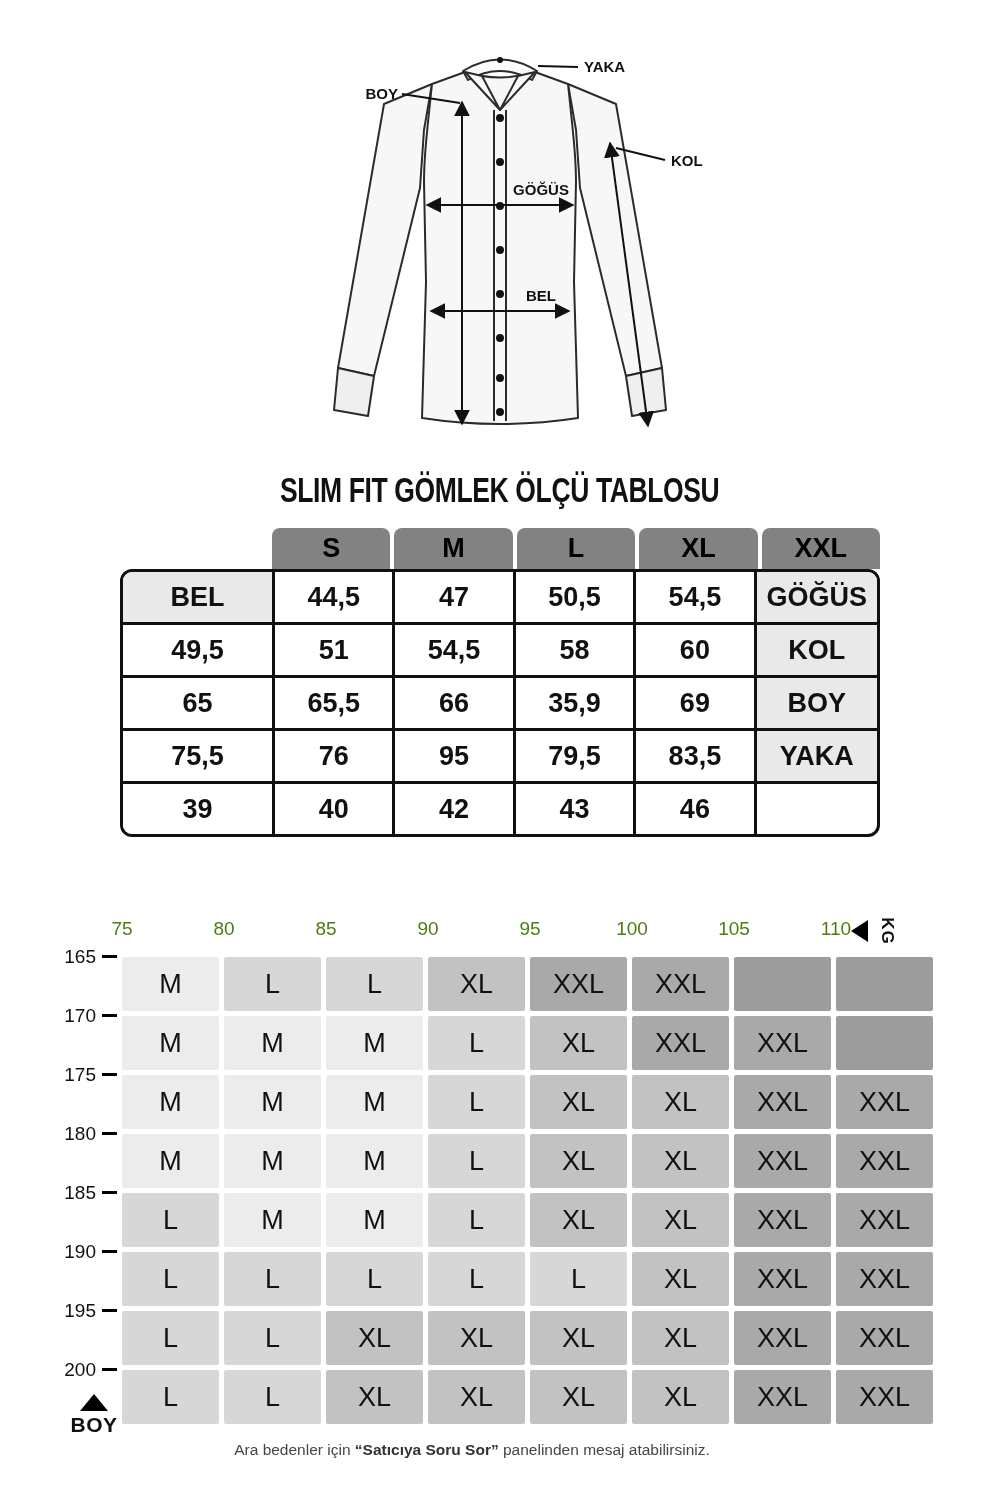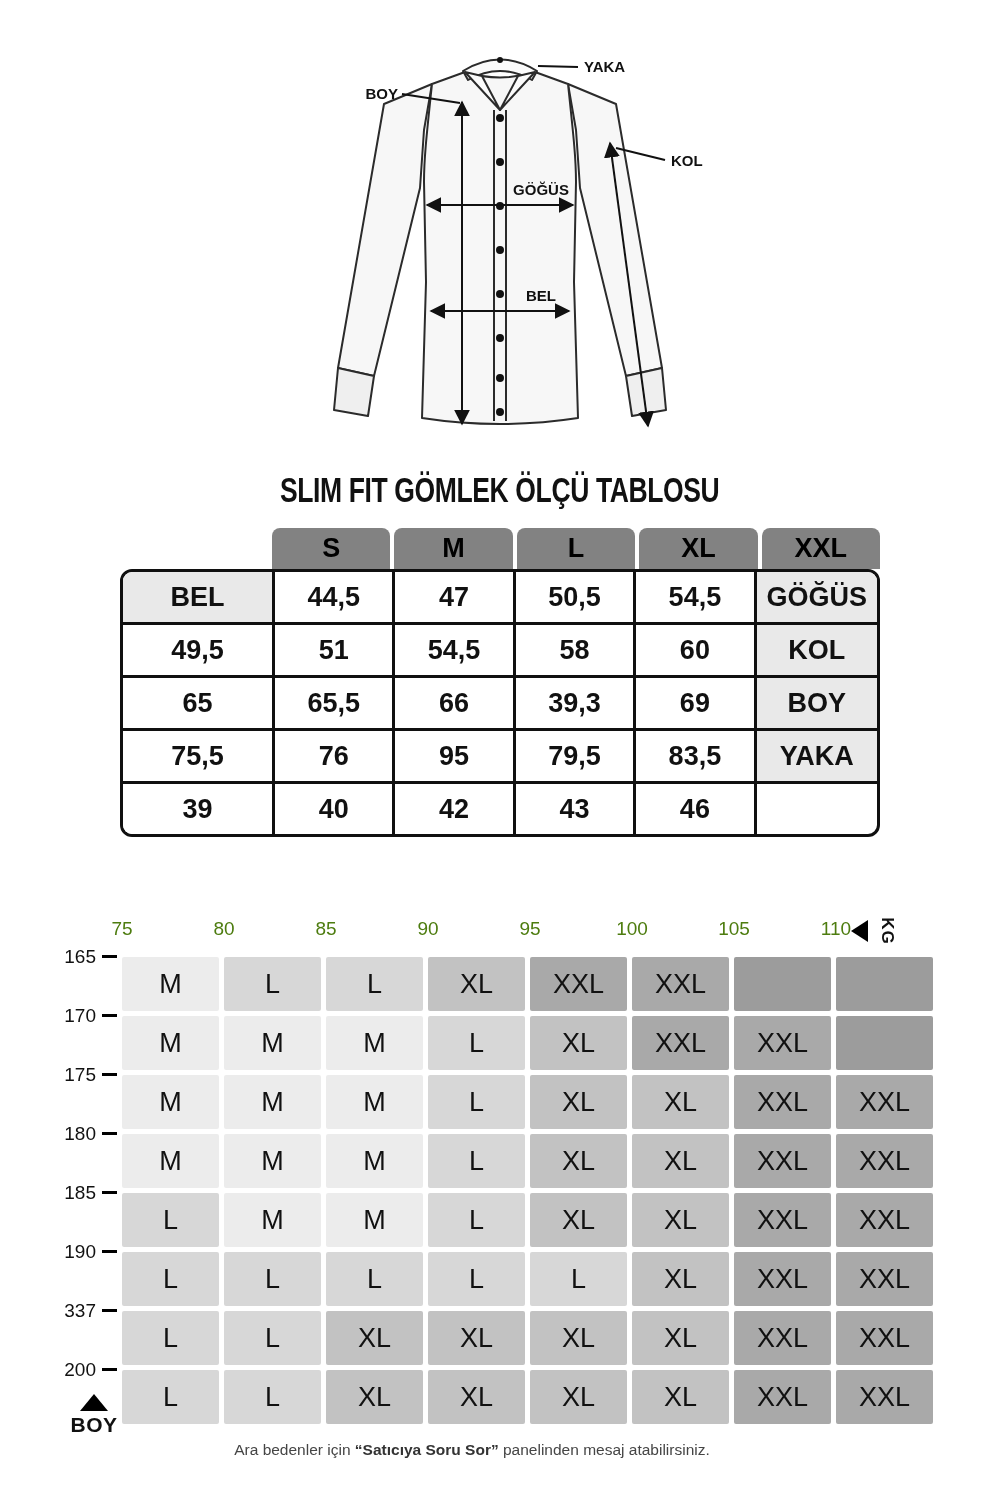--- a/index.html
+++ b/index.html
@@ -138,21 +138,21 @@
       <div>49,5</div>
       <div>51</div>
       <div>54,5</div>
       <div>58</div>
       <div>60</div>
 
       <div class="lc">KOL</div>
       <div>65</div>
       <div>65,5</div>
       <div>66</div>
-      <div>39,3</div>
+      <div>35,9</div>
       <div>69</div>
 
       <div class="lc">BOY</div>
       <div>75,5</div>
       <div>76</div>
       <div>95</div>
       <div>79,5</div>
       <div>83,5</div>
 
       <div class="lc">YAKA</div>
@@ -178,21 +178,21 @@
     <div class="kg-arrow"></div>
     <div class="kg-label">KG</div>
   </div>
 
   <span class="boyt" style="top:946px;">165</span>
   <span class="boyt" style="top:1005px;">170</span>
   <span class="boyt" style="top:1064px;">175</span>
   <span class="boyt" style="top:1123px;">180</span>
   <span class="boyt" style="top:1182px;">185</span>
   <span class="boyt" style="top:1241px;">190</span>
-  <span class="boyt" style="top:1300px;">337</span>
+  <span class="boyt" style="top:1300px;">195</span>
   <span class="boyt" style="top:1359px;">200</span>
 
   <div class="boytick" style="top:955px;"></div>
   <div class="boytick" style="top:1014px;"></div>
   <div class="boytick" style="top:1073px;"></div>
   <div class="boytick" style="top:1132px;"></div>
   <div class="boytick" style="top:1191px;"></div>
   <div class="boytick" style="top:1250px;"></div>
   <div class="boytick" style="top:1309px;"></div>
   <div class="boytick" style="top:1368px;"></div>

